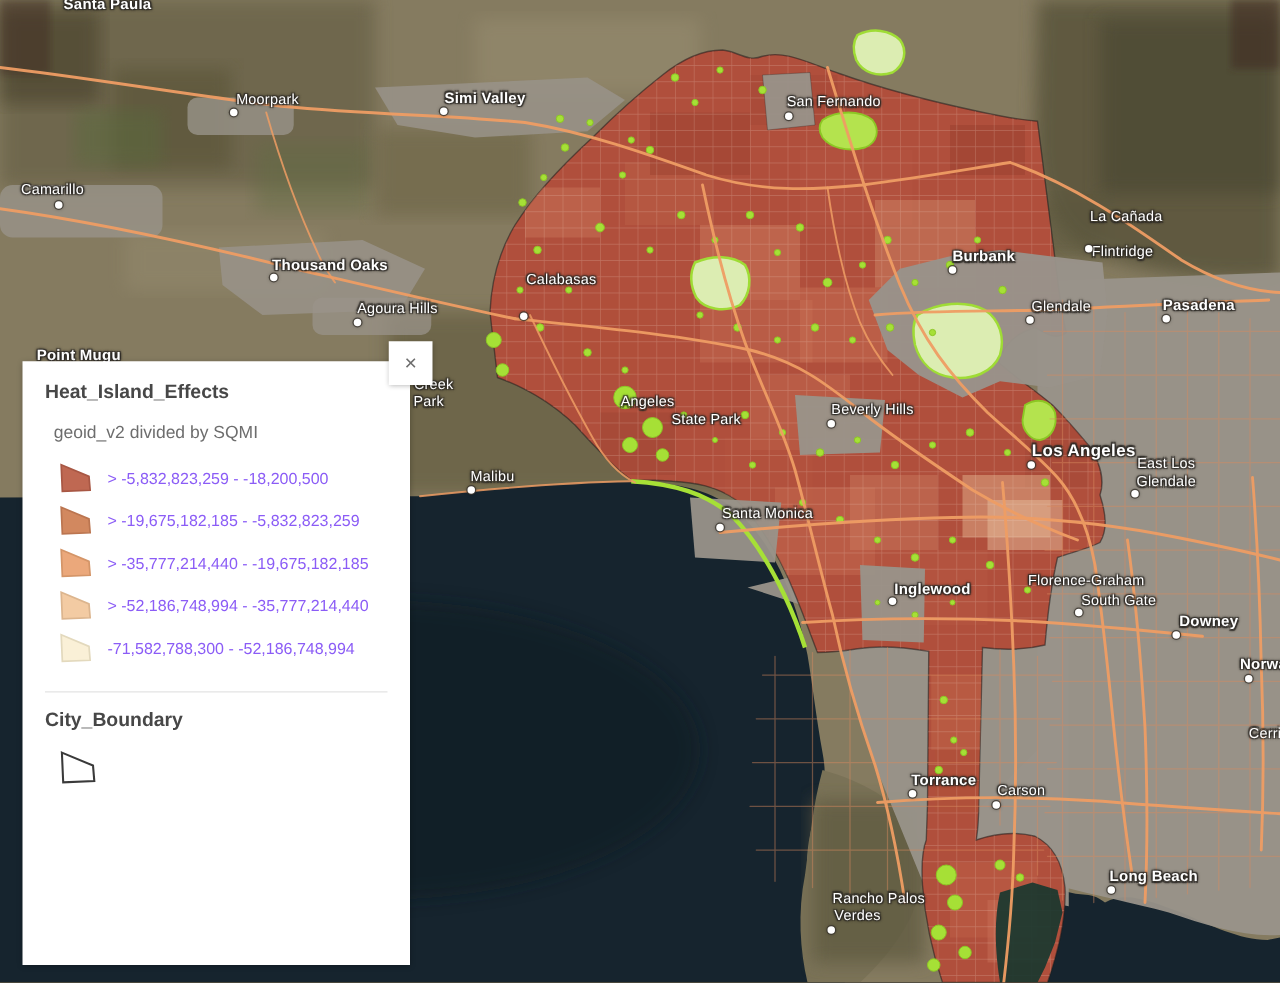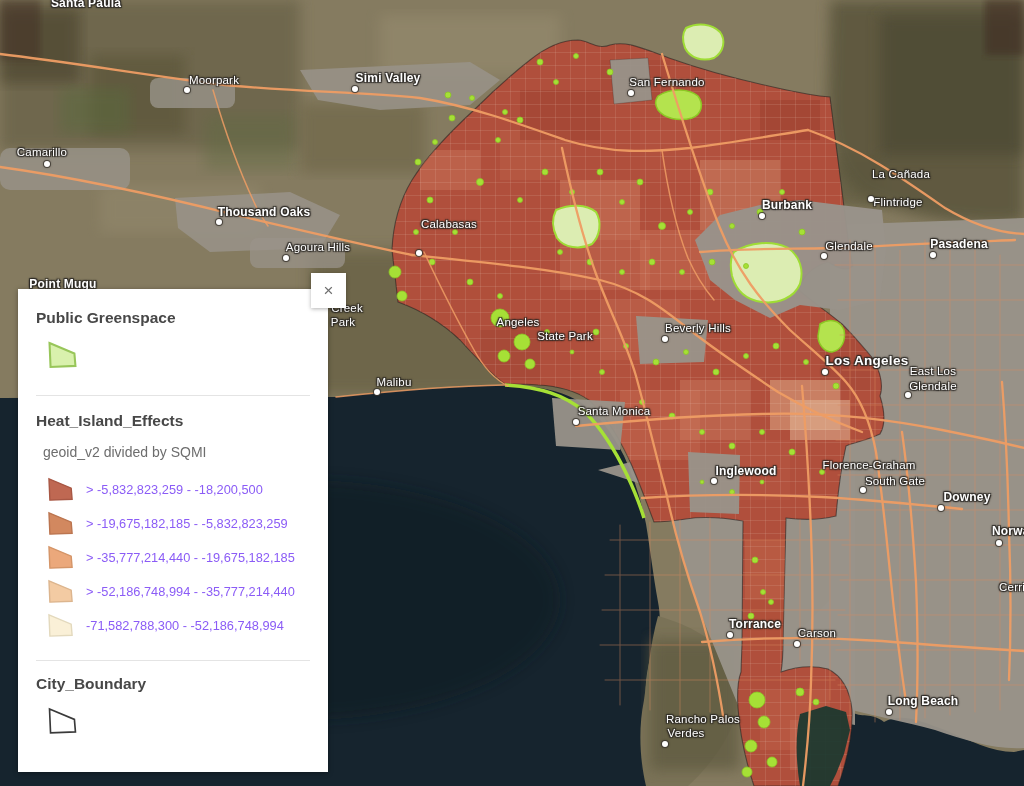--- a/index.html
+++ b/index.html
@@ -332,27 +332,20 @@
       <div class="mapdot" style="left: 889px; top: 712px;"></div>
       <div class="maplabel" style="left: 703px; top: 719px;">Rancho Palos</div>
       <div class="maplabel" style="left: 686px; top: 733px;">Verdes</div>
       <div class="mapdot" style="left: 665px; top: 744px;"></div>
       <div class="maplabel b" style="left: 63px; top: 284px;">Point Mugu</div>
       <div class="maplabel" style="left: 347px; top: 308px;">Creek</div>
       <div class="maplabel" style="left: 343px; top: 322px;">Park</div>
     </div>
 
   <div class="legend">
-    <div class="lg-sec">
-      <h3>Public Greenspace</h3>
-      <svg class="lg-swatch" width="30" height="28" viewBox="0 0 28 27">
-        <polygon id="gs-poly" points="1,2 25,12 26,24 2,25" stroke-width="2" fill="#d9f1ad" stroke="#98c65a"></polygon>
-      </svg>
-      <div class="lg-div"></div>
-    </div>
 
     <div class="lg-sec" style="padding-top:16px">
       <h3>Heat_Island_Effects</h3>
       <div class="lg-sub">geoid_v2 divided by SQMI</div>
       <div class="lg-rows">
         <div class="lg-row">
           <svg class="heat-swatch" width="26" height="25" viewBox="0 0 28 27">
               <polygon points="1,2 25,12 26,24 2,25" stroke-width="1.5" fill="#bf6852" stroke="#a85744"></polygon>
             </svg>
           <span>&gt; -5,832,823,259 - -18,200,500</span>

